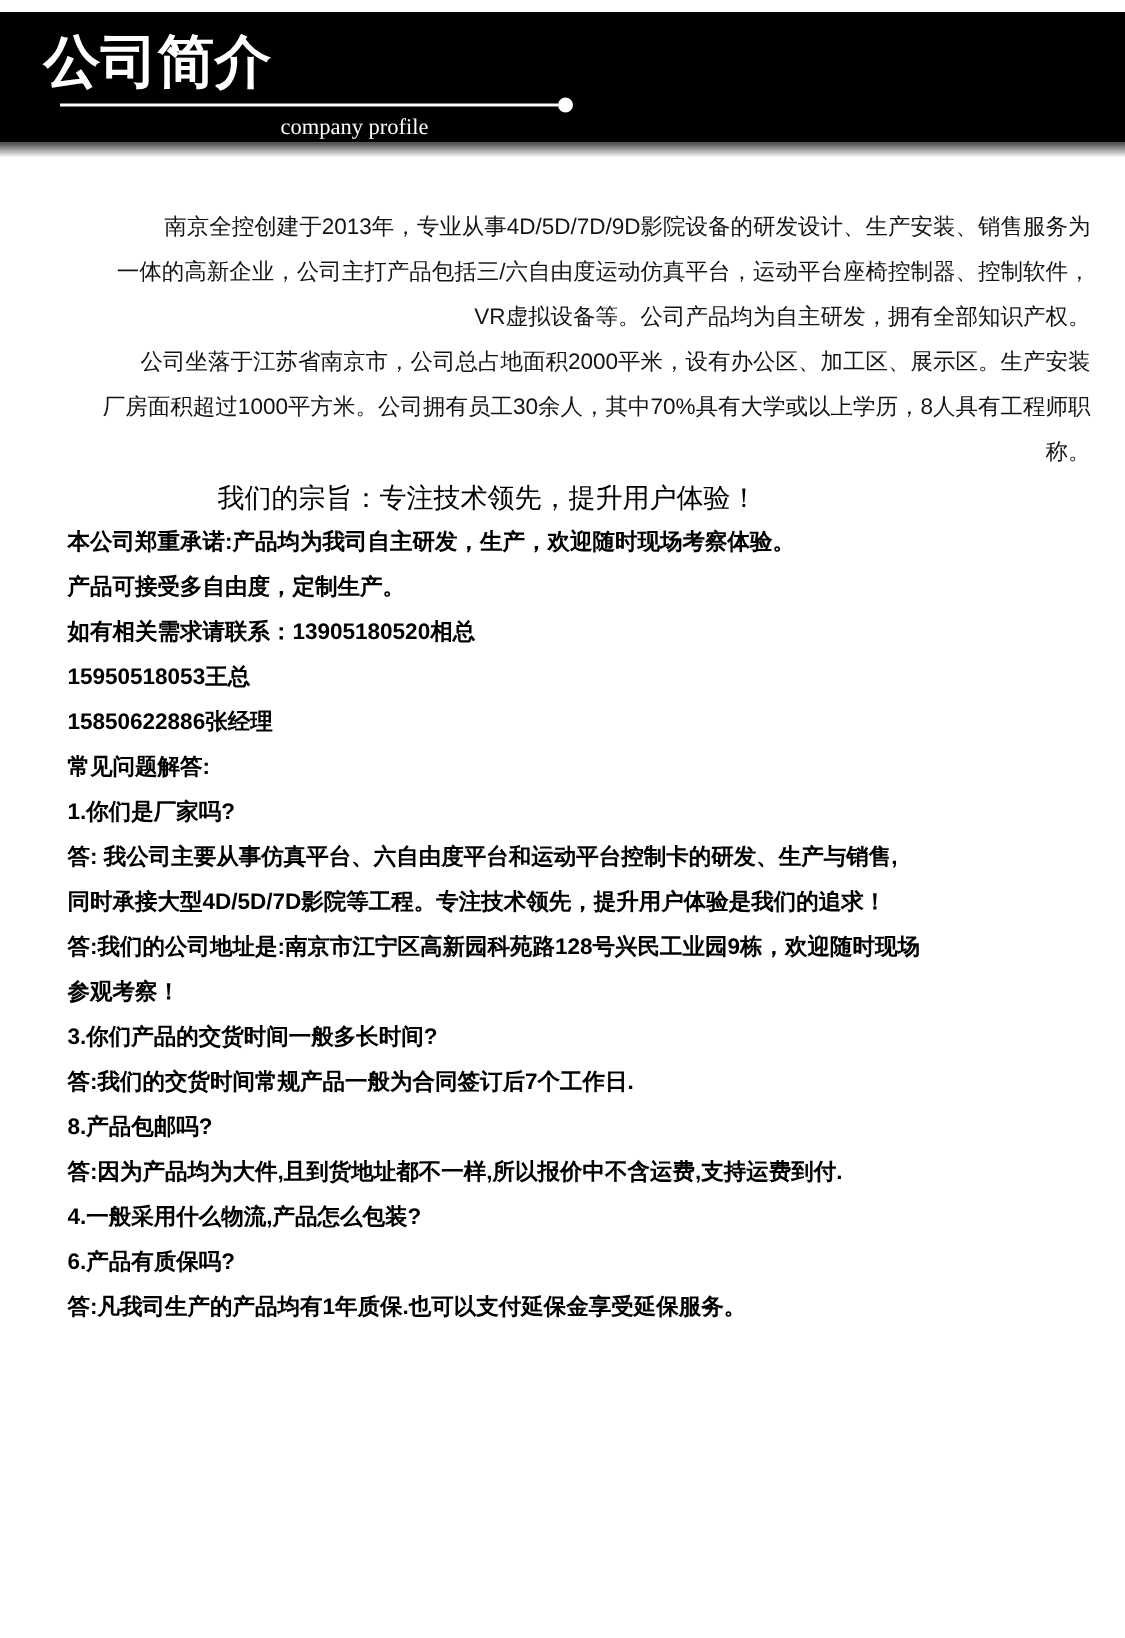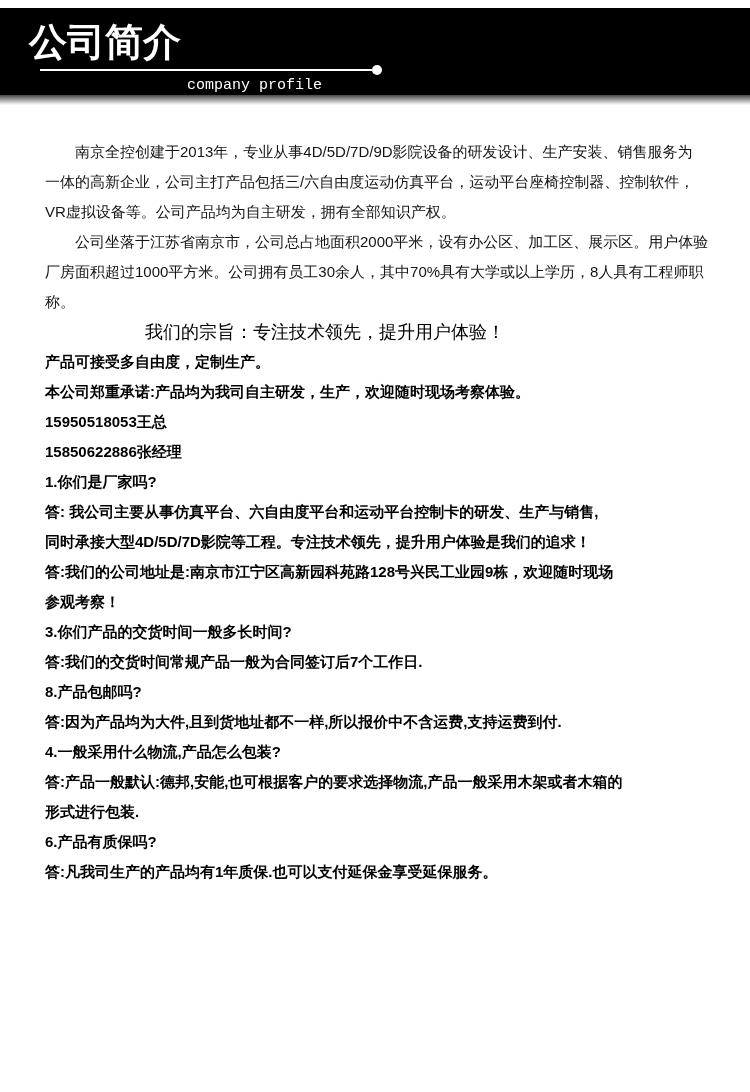--- a/index.html
+++ b/index.html
@@ -43,39 +43,40 @@
   .banner-dot {
     position: absolute;
     left: 372px; top: 57px;
     width: 10px; height: 10px;
     border-radius: 50%;
     background: #ffffff;
   }
   .banner-subtitle {
     position: absolute;
     left: 187px; top: 69px;
-    font-family: Liberation Mono, monospace;
+    font-family: Liberation Serif, serif;
     font-size: 15px;
     color: #ffffff;
     white-space: nowrap;
   }
   
   .content {
     position: absolute;
     left: 45px; top: 137px;
     width: 682px;
     color: #141414;
   }
   .content p { margin: 0; }
   .intro p {
     font-size: 15px;
     line-height: 30px;
     text-indent: 2em;
     white-space: pre-line;
     color: #141414;
+    text-align: right;
   }
   .motto {
     margin: 0;
     padding-left: 100px;
     font-size: 18px;
     font-weight: normal;
     line-height: 30px;
     color: #000000;
     white-space: nowrap;
   }
@@ -99,50 +100,50 @@
     <div class="banner-subtitle">company profile</div>
   </div>
   <div class="banner-shadow"></div>
 
   <div class="content">
 
     <div class="intro">
       <p>南京全控创建于2013年，专业从事4D/5D/7D/9D影院设备的研发设计、生产安装、销售服务为
 一体的高新企业，公司主打产品包括三/六自由度运动仿真平台，运动平台座椅控制器、控制软件，
 VR虚拟设备等。公司产品均为自主研发，拥有全部知识产权。</p>
-      <p>公司坐落于江苏省南京市，公司总占地面积2000平米，设有办公区、加工区、展示区。用户体验
+      <p>公司坐落于江苏省南京市，公司总占地面积2000平米，设有办公区、加工区、展示区。生产安装
 厂房面积超过1000平方米。公司拥有员工30余人，其中70%具有大学或以上学历，8人具有工程师职称。</p>
     </div>
 
     <h2 class="motto">我们的宗旨：专注技术领先，提升用户体验！</h2>
 
     <div class="bold-sec">
+      <p>本公司郑重承诺:产品均为我司自主研发，生产，欢迎随时现场考察体验。</p>
       <p>产品可接受多自由度，定制生产。</p>
-      <p>本公司郑重承诺:产品均为我司自主研发，生产，欢迎随时现场考察体验。</p>
+      <p>如有相关需求请联系：13905180520相总</p>
       <p>15950518053王总</p>
       <p>15850622886张经理</p>
     </div>
 
     <div class="bold-sec">
+      <p>常见问题解答:</p>
 
       <p>1.你们是厂家吗?</p>
       <p>答: 我公司主要从事仿真平台、六自由度平台和运动平台控制卡的研发、生产与销售,
 同时承接大型4D/5D/7D影院等工程。专注技术领先，提升用户体验是我们的追求！</p>
 
       <p>答:我们的公司地址是:南京市江宁区高新园科苑路128号兴民工业园9栋，欢迎随时现场
 参观考察！</p>
 
       <p>3.你们产品的交货时间一般多长时间?</p>
       <p>答:我们的交货时间常规产品一般为合同签订后7个工作日.</p>
 
       <p>8.产品包邮吗?</p>
       <p>答:因为产品均为大件,且到货地址都不一样,所以报价中不含运费,支持运费到付.</p>
 
       <p>4.一般采用什么物流,产品怎么包装?</p>
-      <p>答:产品一般默认:德邦,安能,也可根据客户的要求选择物流,产品一般采用木架或者木箱的
-形式进行包装.</p>
 
       <p>6.产品有质保吗?</p>
       <p>答:凡我司生产的产品均有1年质保.也可以支付延保金享受延保服务。</p>
     </div>
 
   </div>
 </div>
 
 </body></html>

